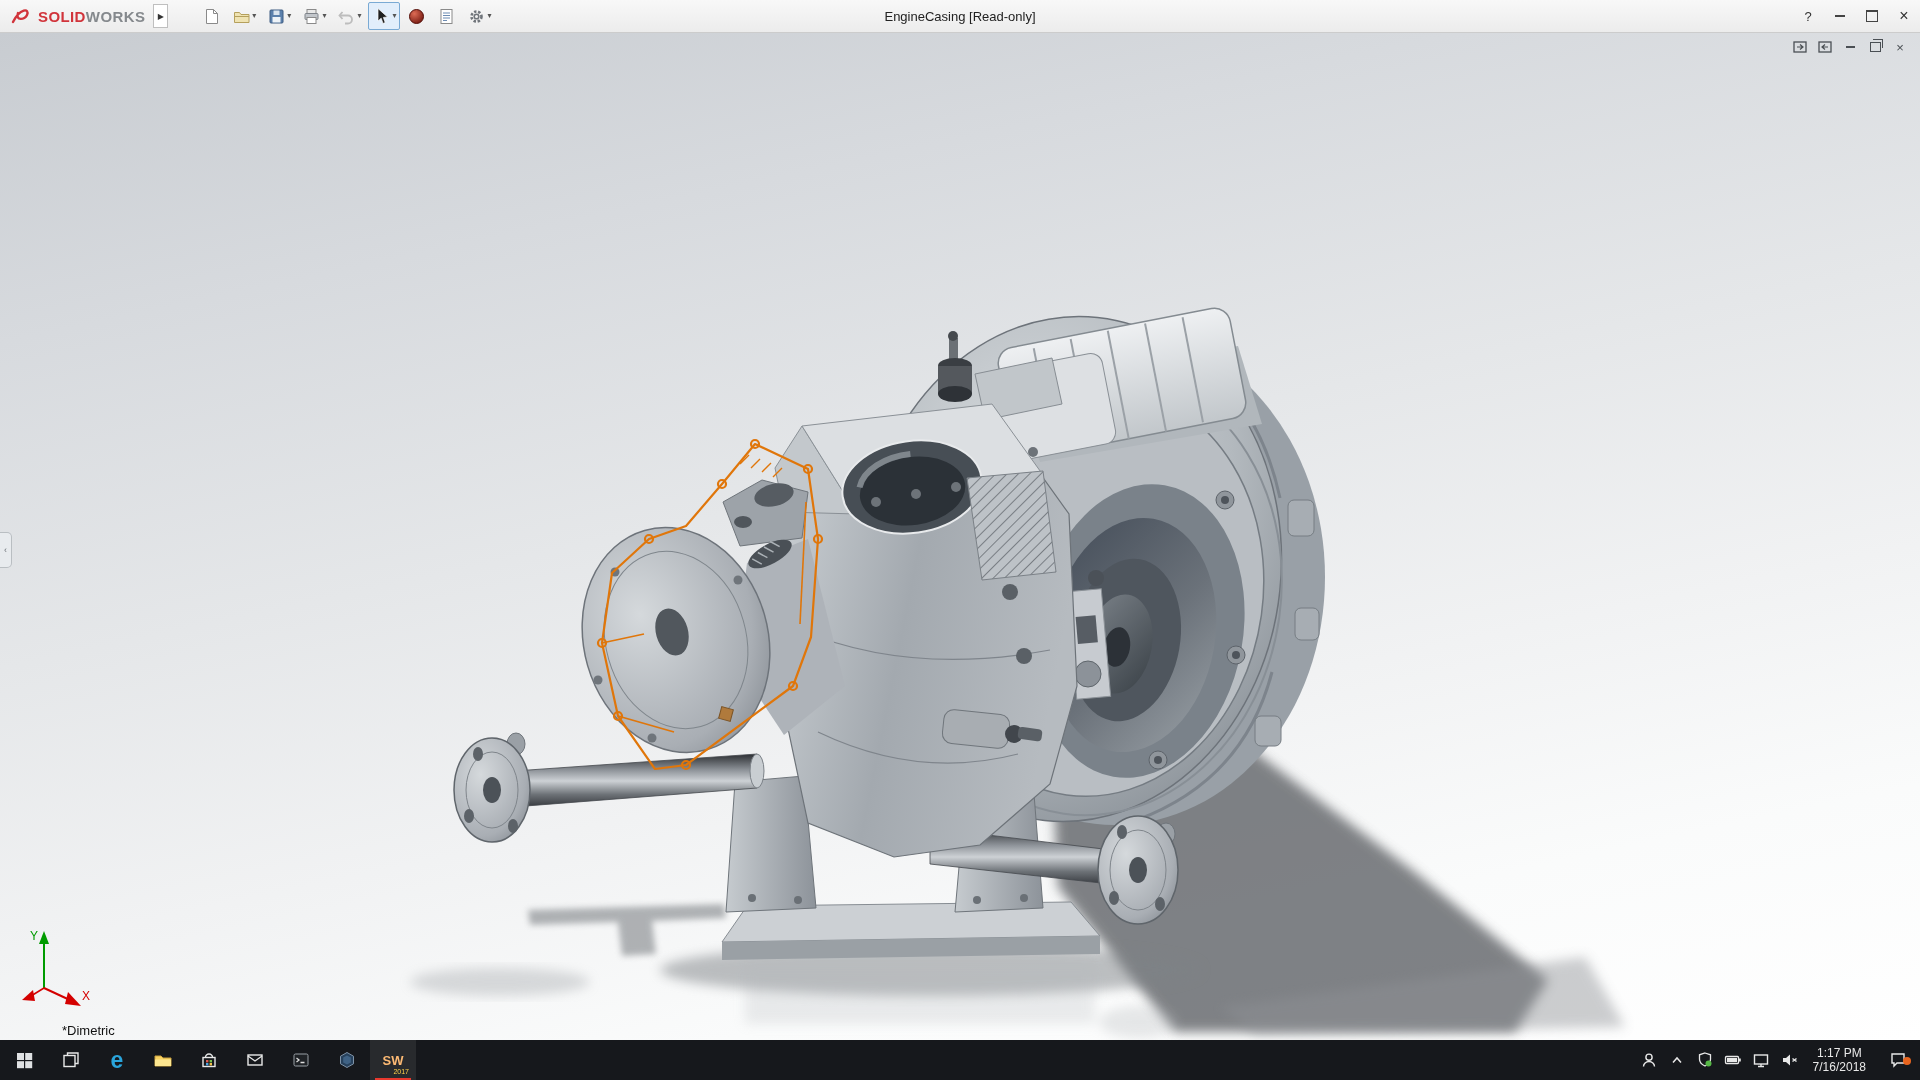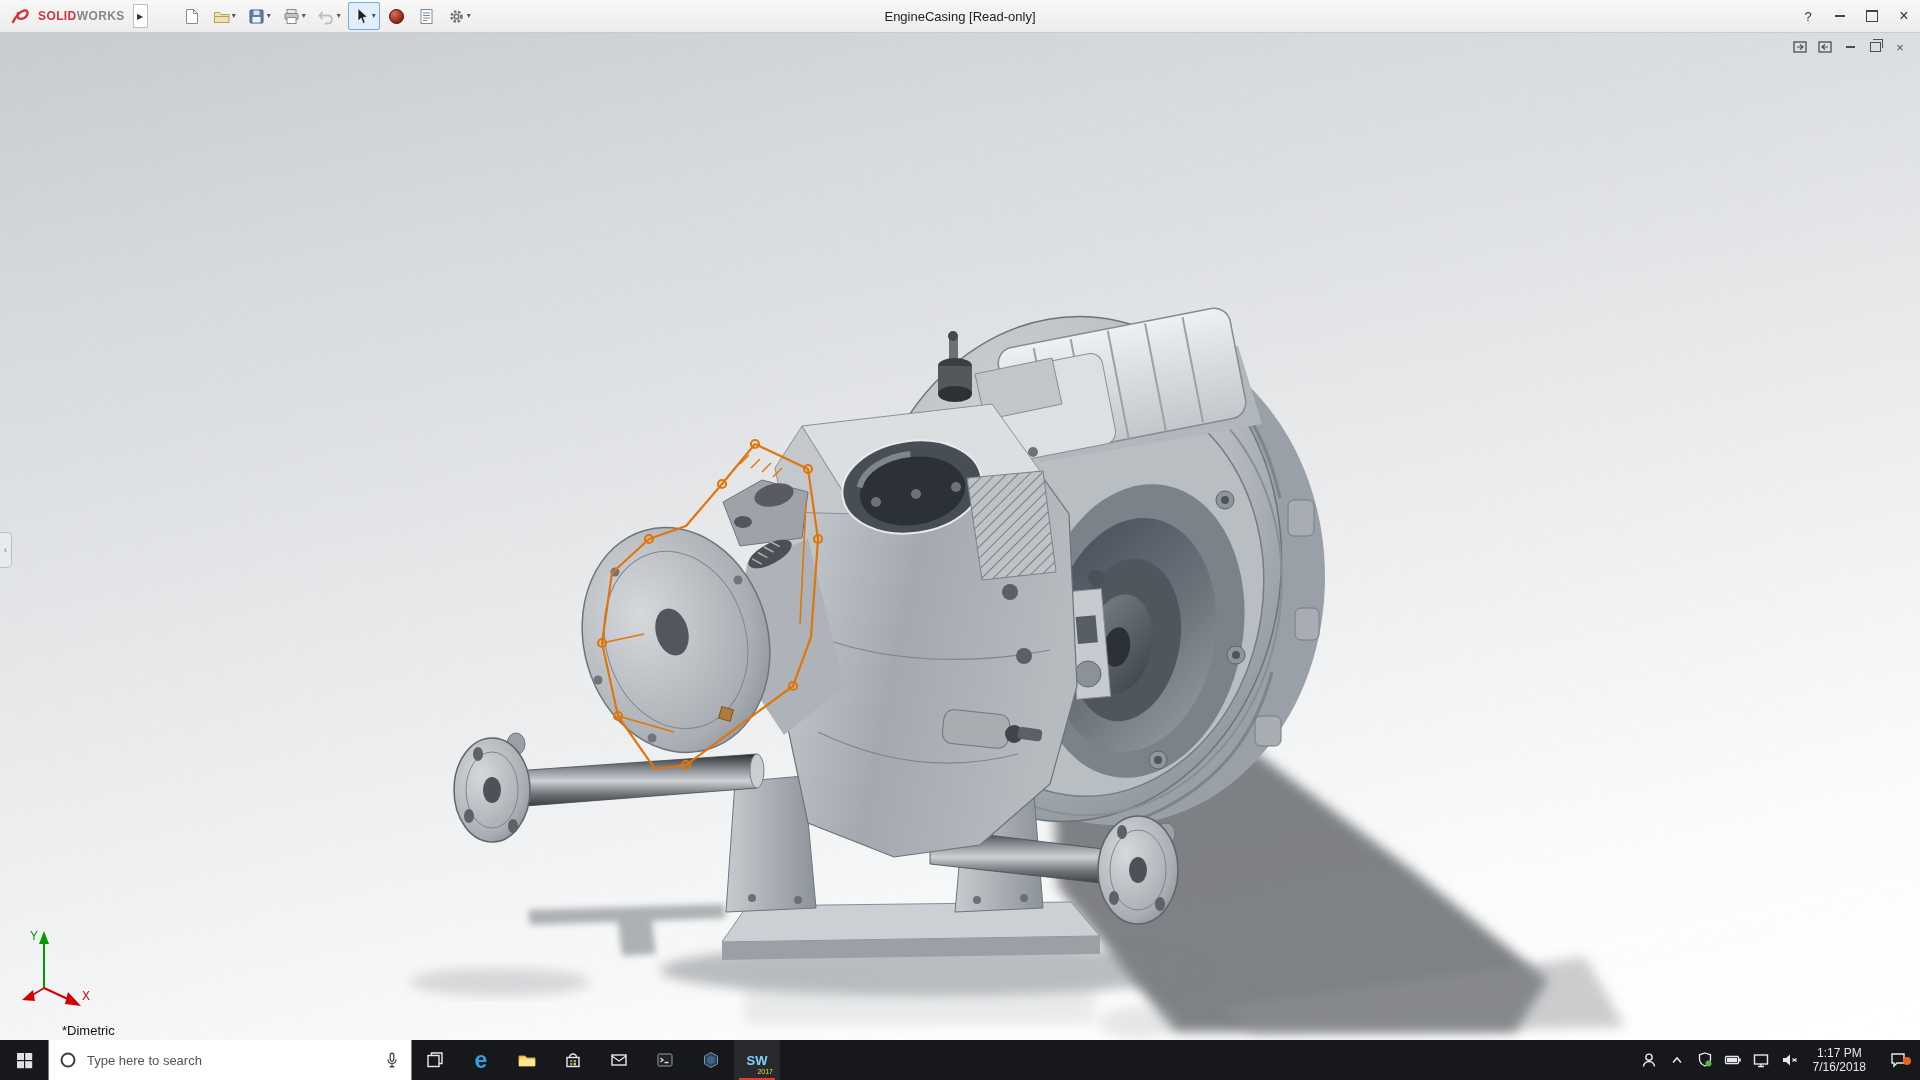--- a/index.html
+++ b/index.html
@@ -4,21 +4,21 @@
 <style>
   html,body{margin:0;padding:0;background:#444;}
   #screen{position:relative;width:1920px;height:1080px;overflow:hidden;background:#fff;
           font-family:"Liberation Sans",sans-serif;-webkit-font-smoothing:antialiased;}
 
   
   #titlebar{position:absolute;top:0;left:0;right:0;height:32px;
             background:linear-gradient(#f8f8f8,#ececec);border-bottom:1px solid #cccccc;
             display:flex;align-items:center;z-index:30;}
   .logo{display:flex;align-items:center;gap:4px;padding-left:10px;}
-  .brand{font-weight:bold;font-size:12px;letter-spacing:.4px;}
+  .brand{font-weight:bold;font-size:15px;letter-spacing:.4px;}
   .brand .solid{color:#d1343b;}
   .brand .works{color:#85898d;}
   .flyout{width:15px;height:24px;margin-left:8px;border:1px solid #bfbfbf;background:#fff;
           display:flex;align-items:center;justify-content:center;font-size:8px;color:#333;}
   .qtb{display:flex;align-items:center;margin-left:30px;gap:3px;}
   .tool{display:flex;align-items:center;height:26px;padding:0 3px;border:1px solid transparent;border-radius:2px;}
   .tool.pressed{border:1px solid #7aaad4;background:#e2eefb;}
   .caret{font-size:8px;color:#555;margin-left:1px;line-height:1;}
   .ticon{display:block;}
   .tb-title{position:absolute;left:0;right:0;top:0;height:32px;display:flex;align-items:center;
@@ -54,21 +54,21 @@
   .start{width:48px;}
   .searchbox{width:342px;background:#ffffff;display:flex;align-items:center;gap:8px;
              padding:0 10px;border:1px solid #7c7c7c;border-top:none;border-bottom:none;}
   .searchbox input{flex:1;border:none;outline:none;font-size:13px;color:#333;background:transparent;
                    font-family:"Liberation Sans",sans-serif;}
   .searchbox input::placeholder{color:#4f545a;opacity:1;}
   .app{width:46px;display:flex;align-items:center;justify-content:center;position:relative;}
   .app.active{background:rgba(255,255,255,.08);}
   .app.active:after{content:"";position:absolute;left:5px;right:5px;bottom:0;height:2px;background:#e8392e;}
   .edge-e{font-size:23px;font-weight:bold;color:#2aa5dc;line-height:1;}
-  .sw-label{font-size:13px;font-weight:bold;color:#7dd3fc;}
+  .sw-label{font-size:13px;font-weight:bold;color:#fdba74;}
   .sw-year{position:absolute;right:7px;bottom:5px;font-size:7px;color:#ffd24a;}
   .tray{margin-left:auto;display:flex;align-items:center;gap:4px;padding-right:2px;}
   .tray-icon{width:24px;display:flex;align-items:center;justify-content:center;}
   .clock{text-align:center;font-size:12px;line-height:14px;padding:0 8px;}
   .action{width:40px;display:flex;align-items:center;justify-content:center;position:relative;}
   .badge{position:absolute;top:7px;right:7px;width:8px;height:8px;border-radius:50%;background:#e8641e;}
 </style>
 </head>
 <body>
 
@@ -452,30 +452,20 @@
       <svg width="19" height="19" viewBox="0 0 19 19">
         <g fill="#dfe1e3">
           <rect x="2" y="2" width="7" height="7"></rect>
             <rect x="10.2" y="2" width="7" height="7"></rect>
           <rect x="2" y="10.2" width="7" height="7"></rect>
             <rect x="10.2" y="10.2" width="7" height="7"></rect>
         </g>
       </svg>
     </div>
 
-    <div class="searchbox">
-      <svg width="18" height="18" viewBox="0 0 18 18">
-        <circle cx="9" cy="9" r="6.5" fill="none" stroke="#3b4148" stroke-width="2"></circle>
-      </svg>
-      <input type="text" readonly="" placeholder="Type here to search" style="">
-      <svg width="18" height="18" viewBox="0 0 20 20">
-        <rect x="8" y="2.5" width="4" height="9" rx="2" fill="none" stroke="#3b4148" stroke-width="1.4"></rect>
-        <path d="M5.5,9.5 a4.5,4.5 0 0 0 9,0 M10,14.5 v3 M7.5,17.5 h5" fill="none" stroke="#3b4148" stroke-width="1.4"></path>
-      </svg>
-    </div>
 
     <div class="app">
       <svg width="20" height="20" viewBox="0 0 20 20">
         <rect x="3" y="5.5" width="11" height="11" fill="none" stroke="#e8e8e8" stroke-width="1.4"></rect>
         <path d="M6.5,5.5 V3 h10.5 v10.5 h-3" fill="none" stroke="#e8e8e8" stroke-width="1.4"></path>
       </svg>
     </div>
     <div class="app">
       <span class="edge-e">e</span>
     </div>

